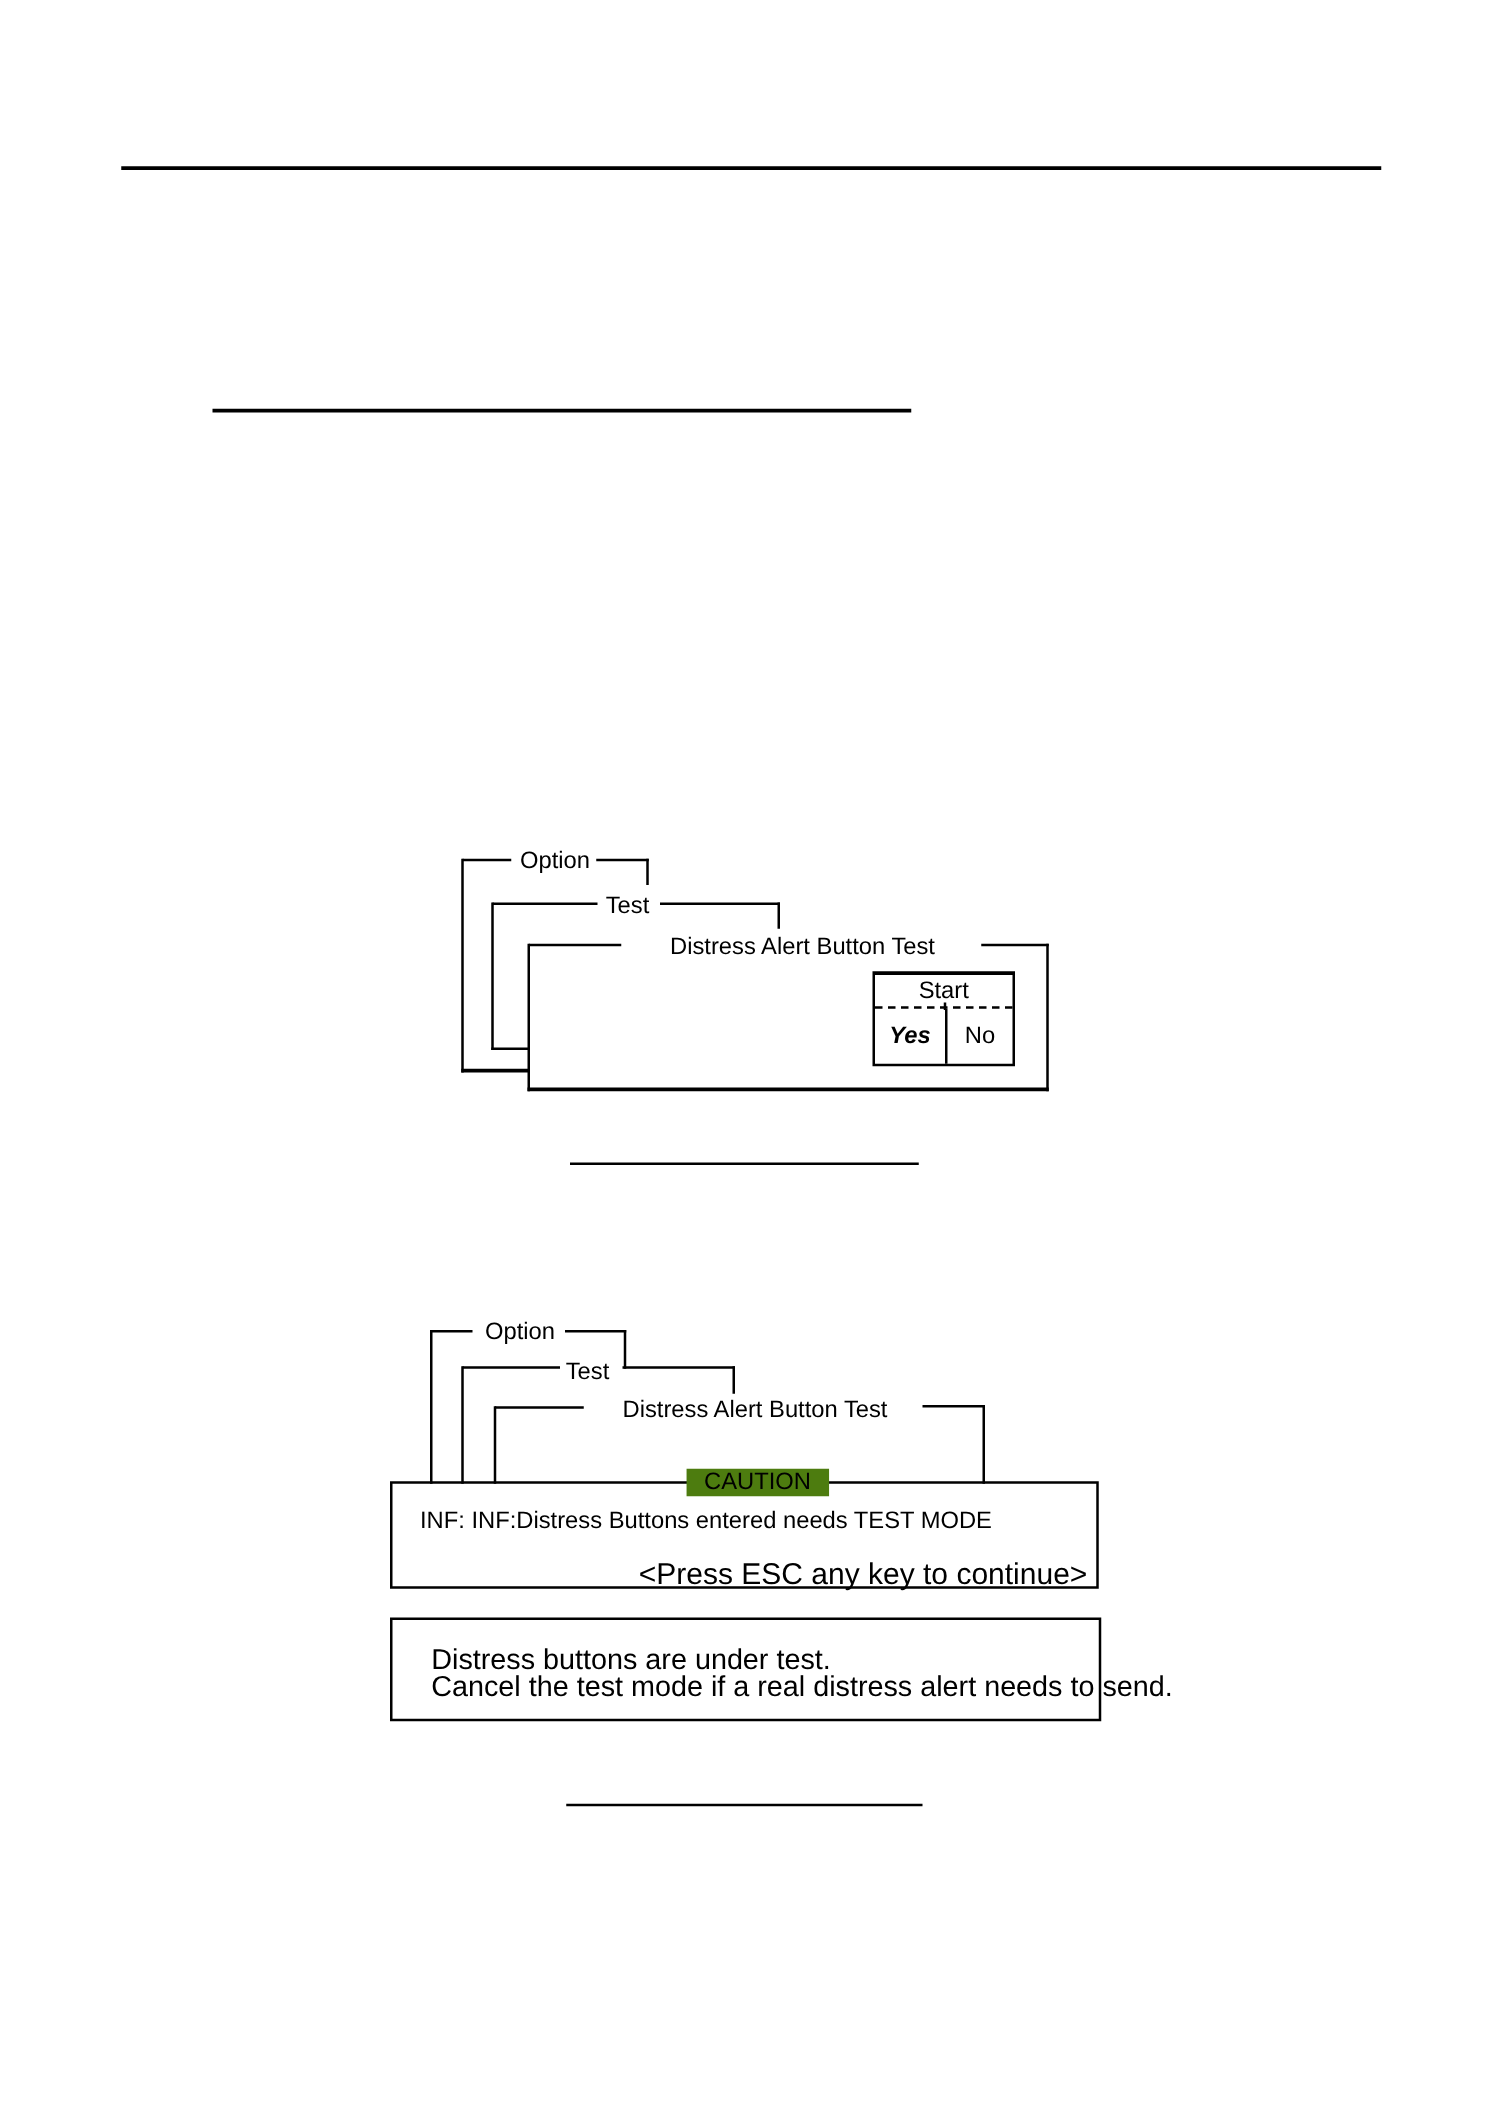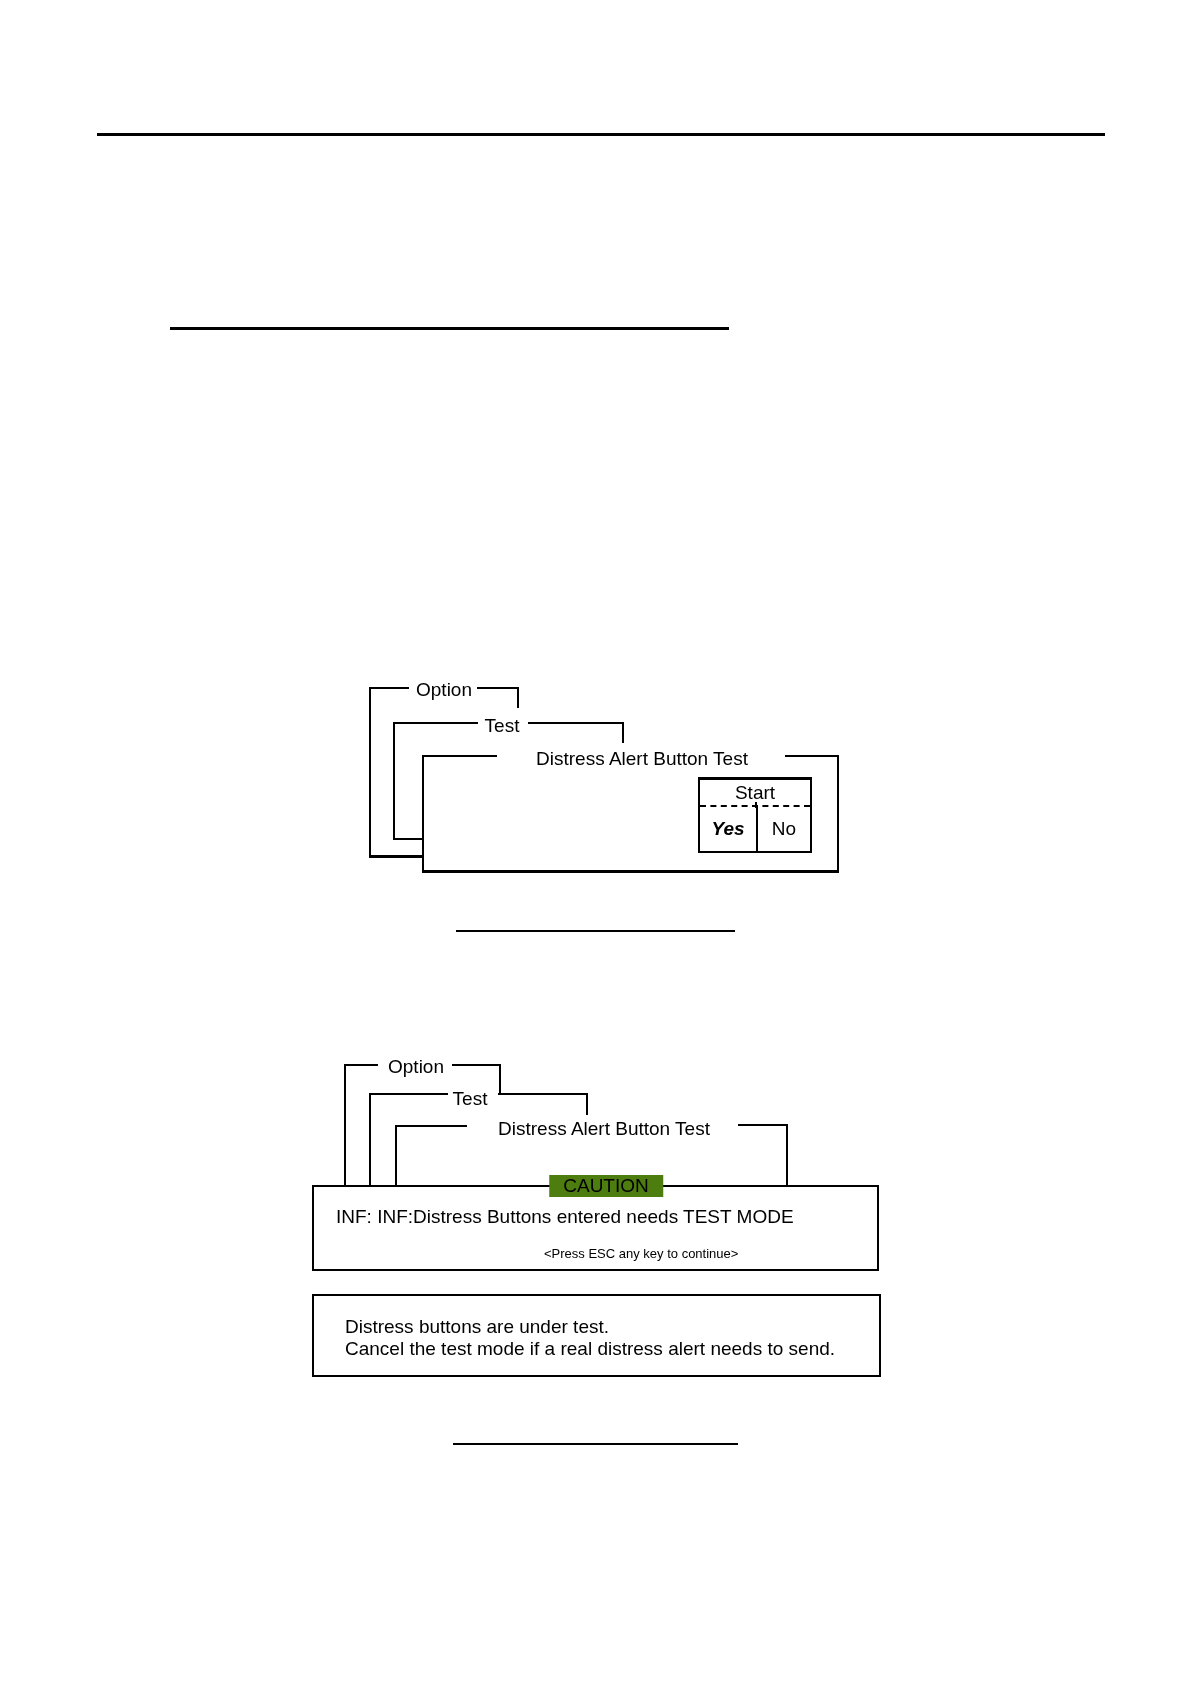--- a/index.html
+++ b/index.html
@@ -43,27 +43,27 @@
     position:absolute;left:312px;top:1156px;width:567px;height:86px;
     border:2px solid #000;box-sizing:border-box;
   }
   .caution-title{
     position:absolute;left:606px;top:1157px;
     transform:translate(-50%,-50%);
     background:#4d7c0f;padding:0 14px;
     font-size:19px;white-space:nowrap;
   }
   .caution-line1{position:absolute;left:336px;top:1177px;font-size:19px;white-space:nowrap;}
-  .caution-line2{position:absolute;left:544px;top:1217px;font-size:13px;white-space:nowrap;}
+  .caution-line2{position:absolute;left:511px;top:1217px;font-size:24px;white-space:nowrap;}
   
   .note-box{
     position:absolute;left:312px;top:1265px;width:569px;height:83px;
     border:2px solid #000;box-sizing:border-box;
   }
-  .note-text{position:absolute;left:345px;top:1287px;font-size:19px;line-height:22px;white-space:nowrap;}
+  .note-text{position:absolute;left:345px;top:1287px;font-size:23px;line-height:22px;white-space:nowrap;}
 </style>
 </head>
 <body>
 
 <div class="page">
 
   <div class="rule" style="left:97px;top:104px;width:1008px;"></div>
 
   <div class="rule" style="left:170px;top:298px;width:559px;"></div>
 

